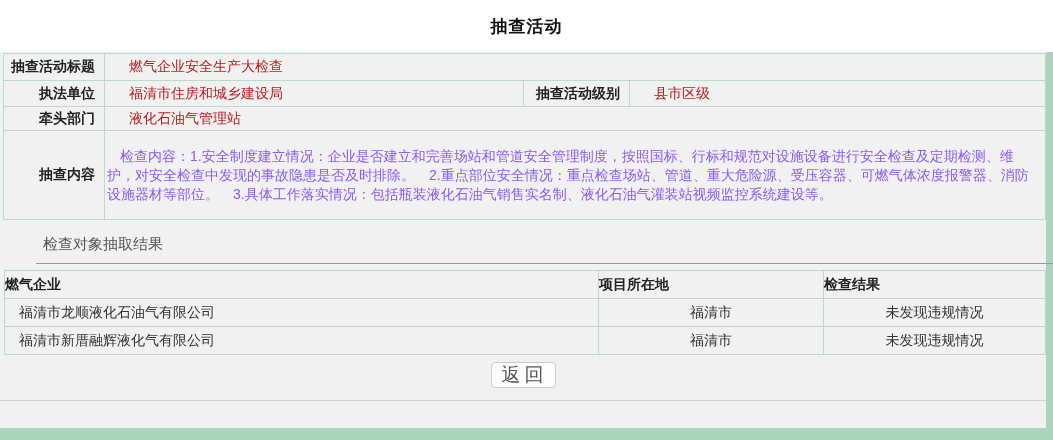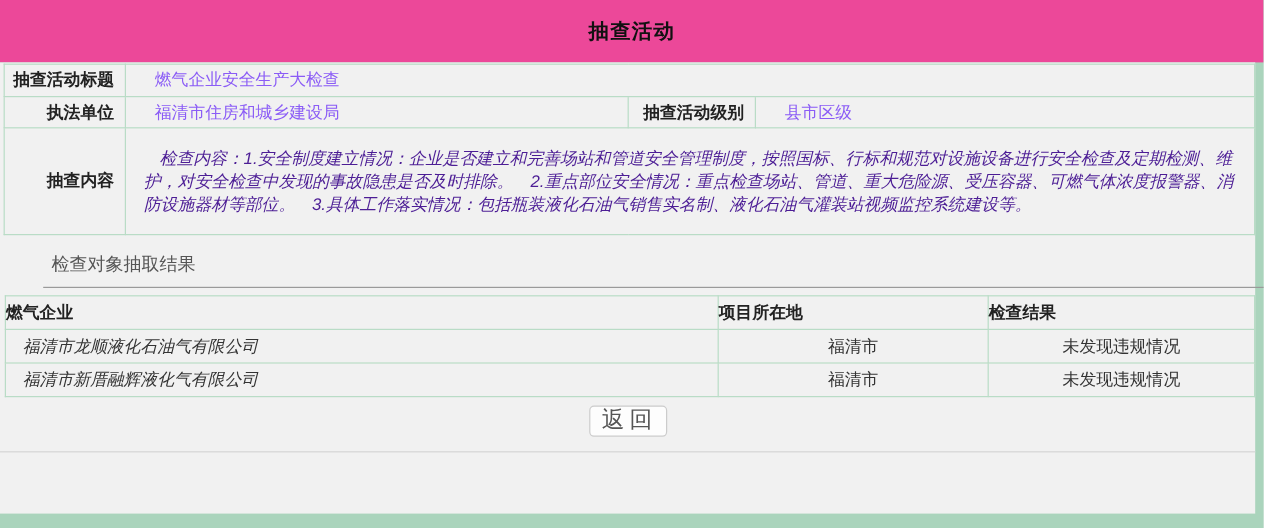--- a/index.html
+++ b/index.html
@@ -7,21 +7,21 @@
   body {
     font-family: "Liberation Sans", "DejaVu Sans", sans-serif;
     background: #aad4bc;
     position: relative;
     overflow: hidden;
     color: #2b2b2b;
   }
   .title-band {
     height: 52px;
     width: 1053px;
-    background: #ec4899;
+    background: #ffffff;
     text-align: center;
   }
   .title-band h1 {
     font-size: 17px;
     font-weight: bold;
     color: #111;
     padding-top: 15px;
     letter-spacing: 1px;
   }
   .content {
@@ -45,29 +45,28 @@
   }
   .info-table td.lbl {
     text-align: right;
     font-weight: bold;
     padding-right: 9px;
     color: #222;
   }
   .info-table td.val {
     text-align: left;
     padding-left: 24px;
-    color: #8b5cf6;
+    color: #b91c1c;
   }
   .r1 { height: 27px; } .r2 { height: 28px; } .r3 { height: 26px; } .r4 { height: 24px; }
   .r5 { height: 89px; }
   .info-table td.content-val {
-    padding: 6px 12px 6px 15px;
+    padding: 6px 12px 6px 2px;
     line-height: 19px;
-    color: #4c1d95;
-    font-style: italic;
+    color: #8b5cf6;
   }
   .info-table td.content-val .txt { text-indent: 13px; }
   .section-title {
     font-size: 15px;
     color: #555;
     padding: 15px 0 9px 7px;
     border-bottom: 1px solid #9a9a9a;
     width: 1046px;
     margin-left: 36px;
   }
@@ -76,21 +75,21 @@
     width: 1041px;
   }
   .results-table th, .results-table td {
     border: 1px solid #b9dcc6;
     font-size: 14px;
     height: 28px;
     vertical-align: middle;
   }
   .results-table th { font-weight: bold; text-align: left; color: #222; }
   .results-table td { text-align: center; color: #333; }
-  .results-table td.company { text-align: left; padding-left: 14px; font-style: italic; }
+  .results-table td.company { text-align: left; padding-left: 14px; }
   .button-row {
     text-align: center;
     margin-top: 7px;
   }
   .back-btn {
     display: inline-block;
     font-family: "Liberation Sans", "DejaVu Sans", sans-serif;
     font-size: 19px;
     color: #555;
     background: #fdfdfd;
@@ -128,20 +127,24 @@
         <tr class="r1">
       <td class="lbl">抽查活动标题</td>
       <td class="val" colspan="3">燃气企业安全生产大检查</td>
     </tr>
     <tr class="r3">
       <td class="lbl">执法单位</td>
       <td class="val">福清市住房和城乡建设局</td>
       <td class="lbl">抽查活动级别</td>
       <td class="val">县市区级</td>
     </tr>
+    <tr class="r4">
+      <td class="lbl">牵头部门</td>
+      <td class="val" colspan="3">液化石油气管理站</td>
+    </tr>
     <tr class="r5">
       <td class="lbl">抽查内容</td>
       <td class="content-val" colspan="3">
         <div class="txt">检查内容：1.安全制度建立情况：企业是否建立和完善场站和管道安全管理制度，按照国标、行标和规范对设施设备进行安全检查及定期检测、维护，对安全检查中发现的事故隐患是否及时排除。　2.重点部位安全情况：重点检查场站、管道、重大危险源、受压容器、可燃气体浓度报警器、消防设施器材等部位。　3.具体工作落实情况：包括瓶装液化石油气销售实名制、液化石油气灌装站视频监控系统建设等。</div>
       </td>
     </tr>
   </tbody>
     </table>
 
   <div class="section-title">检查对象抽取结果</div>

